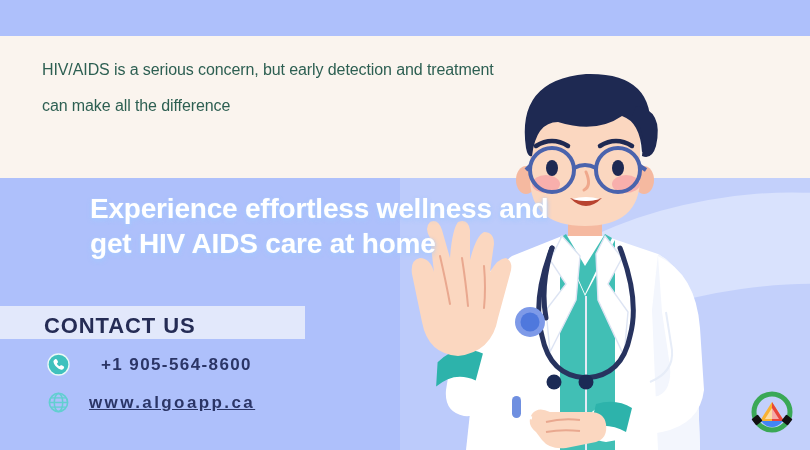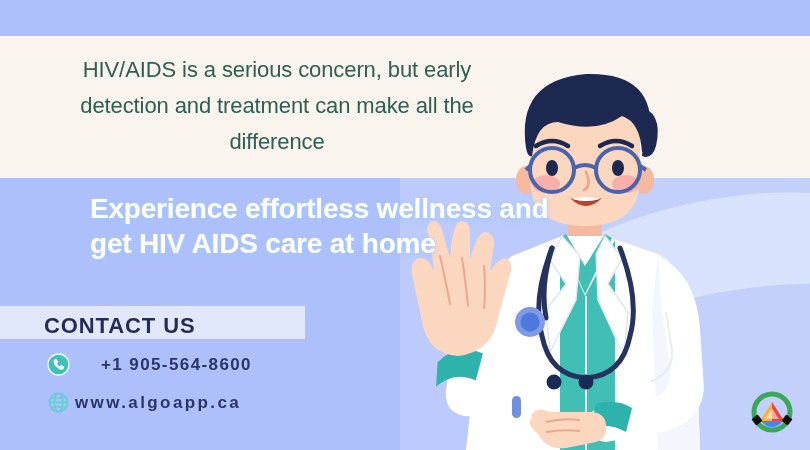--- a/index.html
+++ b/index.html
@@ -71,25 +71,24 @@
     background: #bccbfb;
     transform: rotate(14deg);
   }
 
   
   .lede {
     position: absolute;
     left: 42px; top: 52px;
     width: 470px;
     color: #2d5f52;
-    font-size: 22px;
+    font-size: 16px;
     line-height: 36px;
     font-weight: 400;
     letter-spacing: -0.1px;
-    text-align: center;
   }
 
   
   .headline {
     position: absolute;
     left: 42px; top: 191px;
     width: 470px;
     color: #ffffff;
     font-size: 28px;
     line-height: 35px;
@@ -136,21 +135,22 @@
   .contact-text {
     margin-left: 30px;
     color: #2b3566;
     font-size: 17px;
     font-weight: bold;
     letter-spacing: 1.4px;
     white-space: nowrap;
   }
   .contact-text.web {
     letter-spacing: 2.4px;
-    margin-left: 4px;
+    margin-left: 18px;
+    text-decoration: underline;
   }
 
   
   .doctor {
     position: absolute;
     left: 400px; top: 60px;
     width: 410px; height: 390px;
   }
 
   

